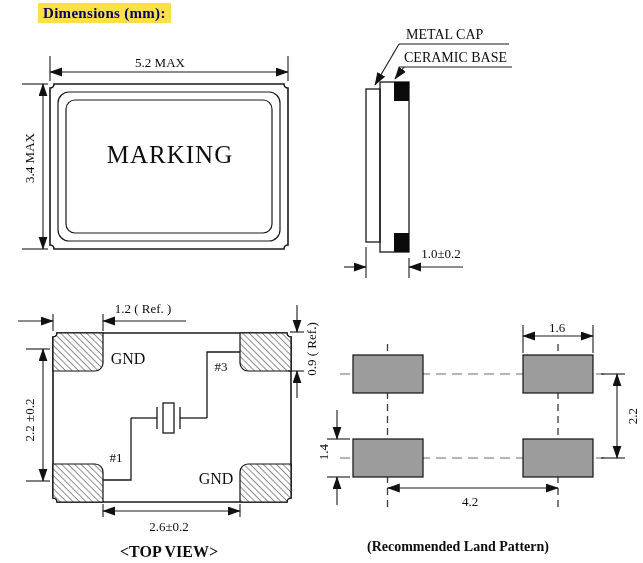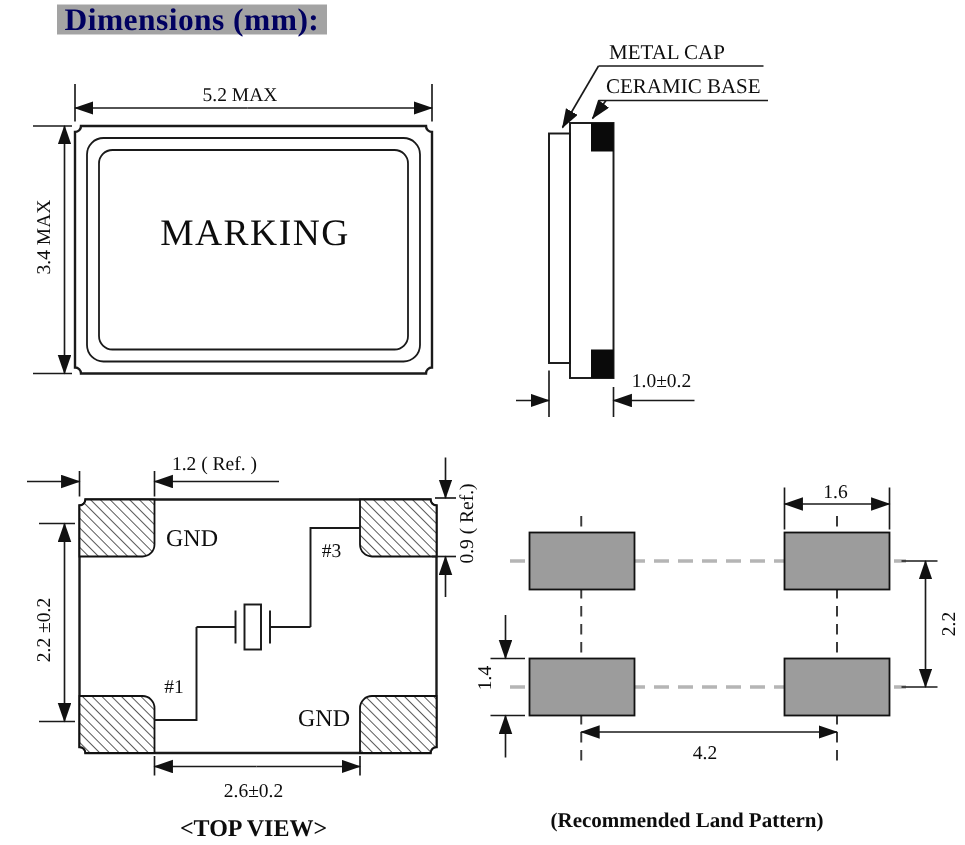--- a/index.html
+++ b/index.html
@@ -2,22 +2,22 @@
 <html><head>
 <meta charset="utf-8">
 <style>
   html,body{margin:0;padding:0;}
   body{
     width:643px;height:563px;position:relative;background:#ffffff;overflow:hidden;
     font-family:"Liberation Serif","DejaVu Serif",serif;
   }
   .hdr{
     position:absolute;left:38px;top:3px;
-    background:#a3a3a3;color:#000060;
-    font-weight:bold;font-size:21px;line-height:20px;
+    background:#fde047;color:#000060;
+    font-weight:bold;font-size:15px;line-height:20px;
     padding:0 5px;letter-spacing:0.3px;
   }
   svg text{
     font-family:"Liberation Serif","DejaVu Serif",serif;
     fill:#0d0d0d;
   }
   .t13{font-size:13px;}
   .t14{font-size:14px;}
   .t16{font-size:16px;}
   .tbold{font-weight:bold;}

